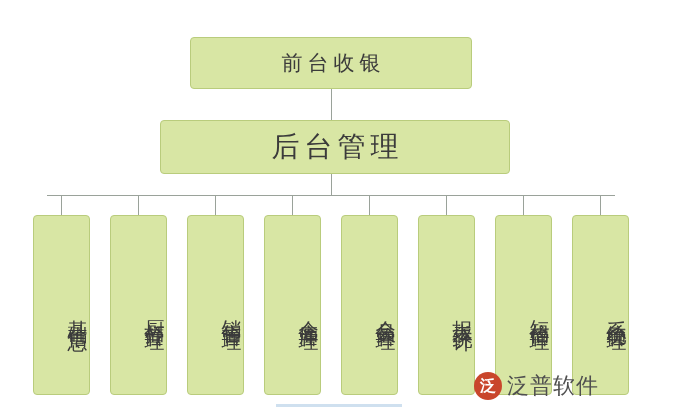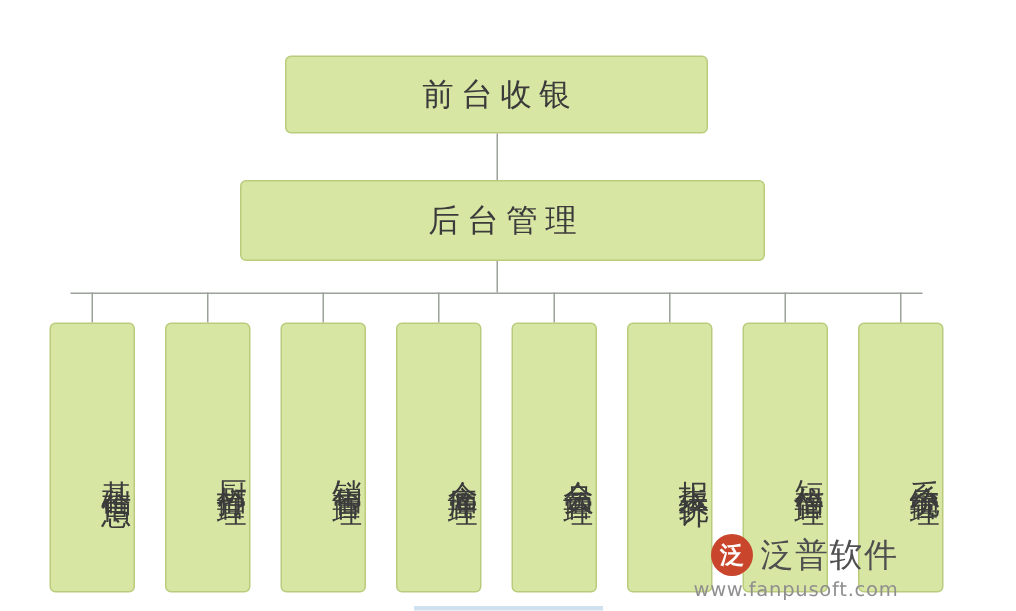--- a/index.html
+++ b/index.html
@@ -29,21 +29,21 @@
     align-items: center;
     justify-content: center;
     color: #3b3b3b;
   }
   .node-top {
     font-size: 21px;
     letter-spacing: 5px;
     text-indent: 5px;
   }
   .node-mid {
-    font-size: 21px;
+    font-size: 28px;
     letter-spacing: 5px;
     text-indent: 5px;
   }
   .leaf {
     writing-mode: vertical-rl;
     text-orientation: upright;
     font-size: 20px;
     letter-spacing: 4px;
     padding-top: 14px;
     align-items: flex-start;
@@ -155,17 +155,16 @@
   </div>
   <div class="node leaf" style="left:572px; top:215px; width:57px; height:180px;">
     <span>系统管理</span>
   </div>
 
   <div id="watermark">
     <div id="wm-row">
       <div id="wm-logo">泛</div>
       <div id="wm-name">泛普软件</div>
     </div>
-    <div id="wm-url">www.fanpusoft.com</div>
   </div>
 
   <div id="bottom-accent"></div>
 </div>
 
 </body></html>

